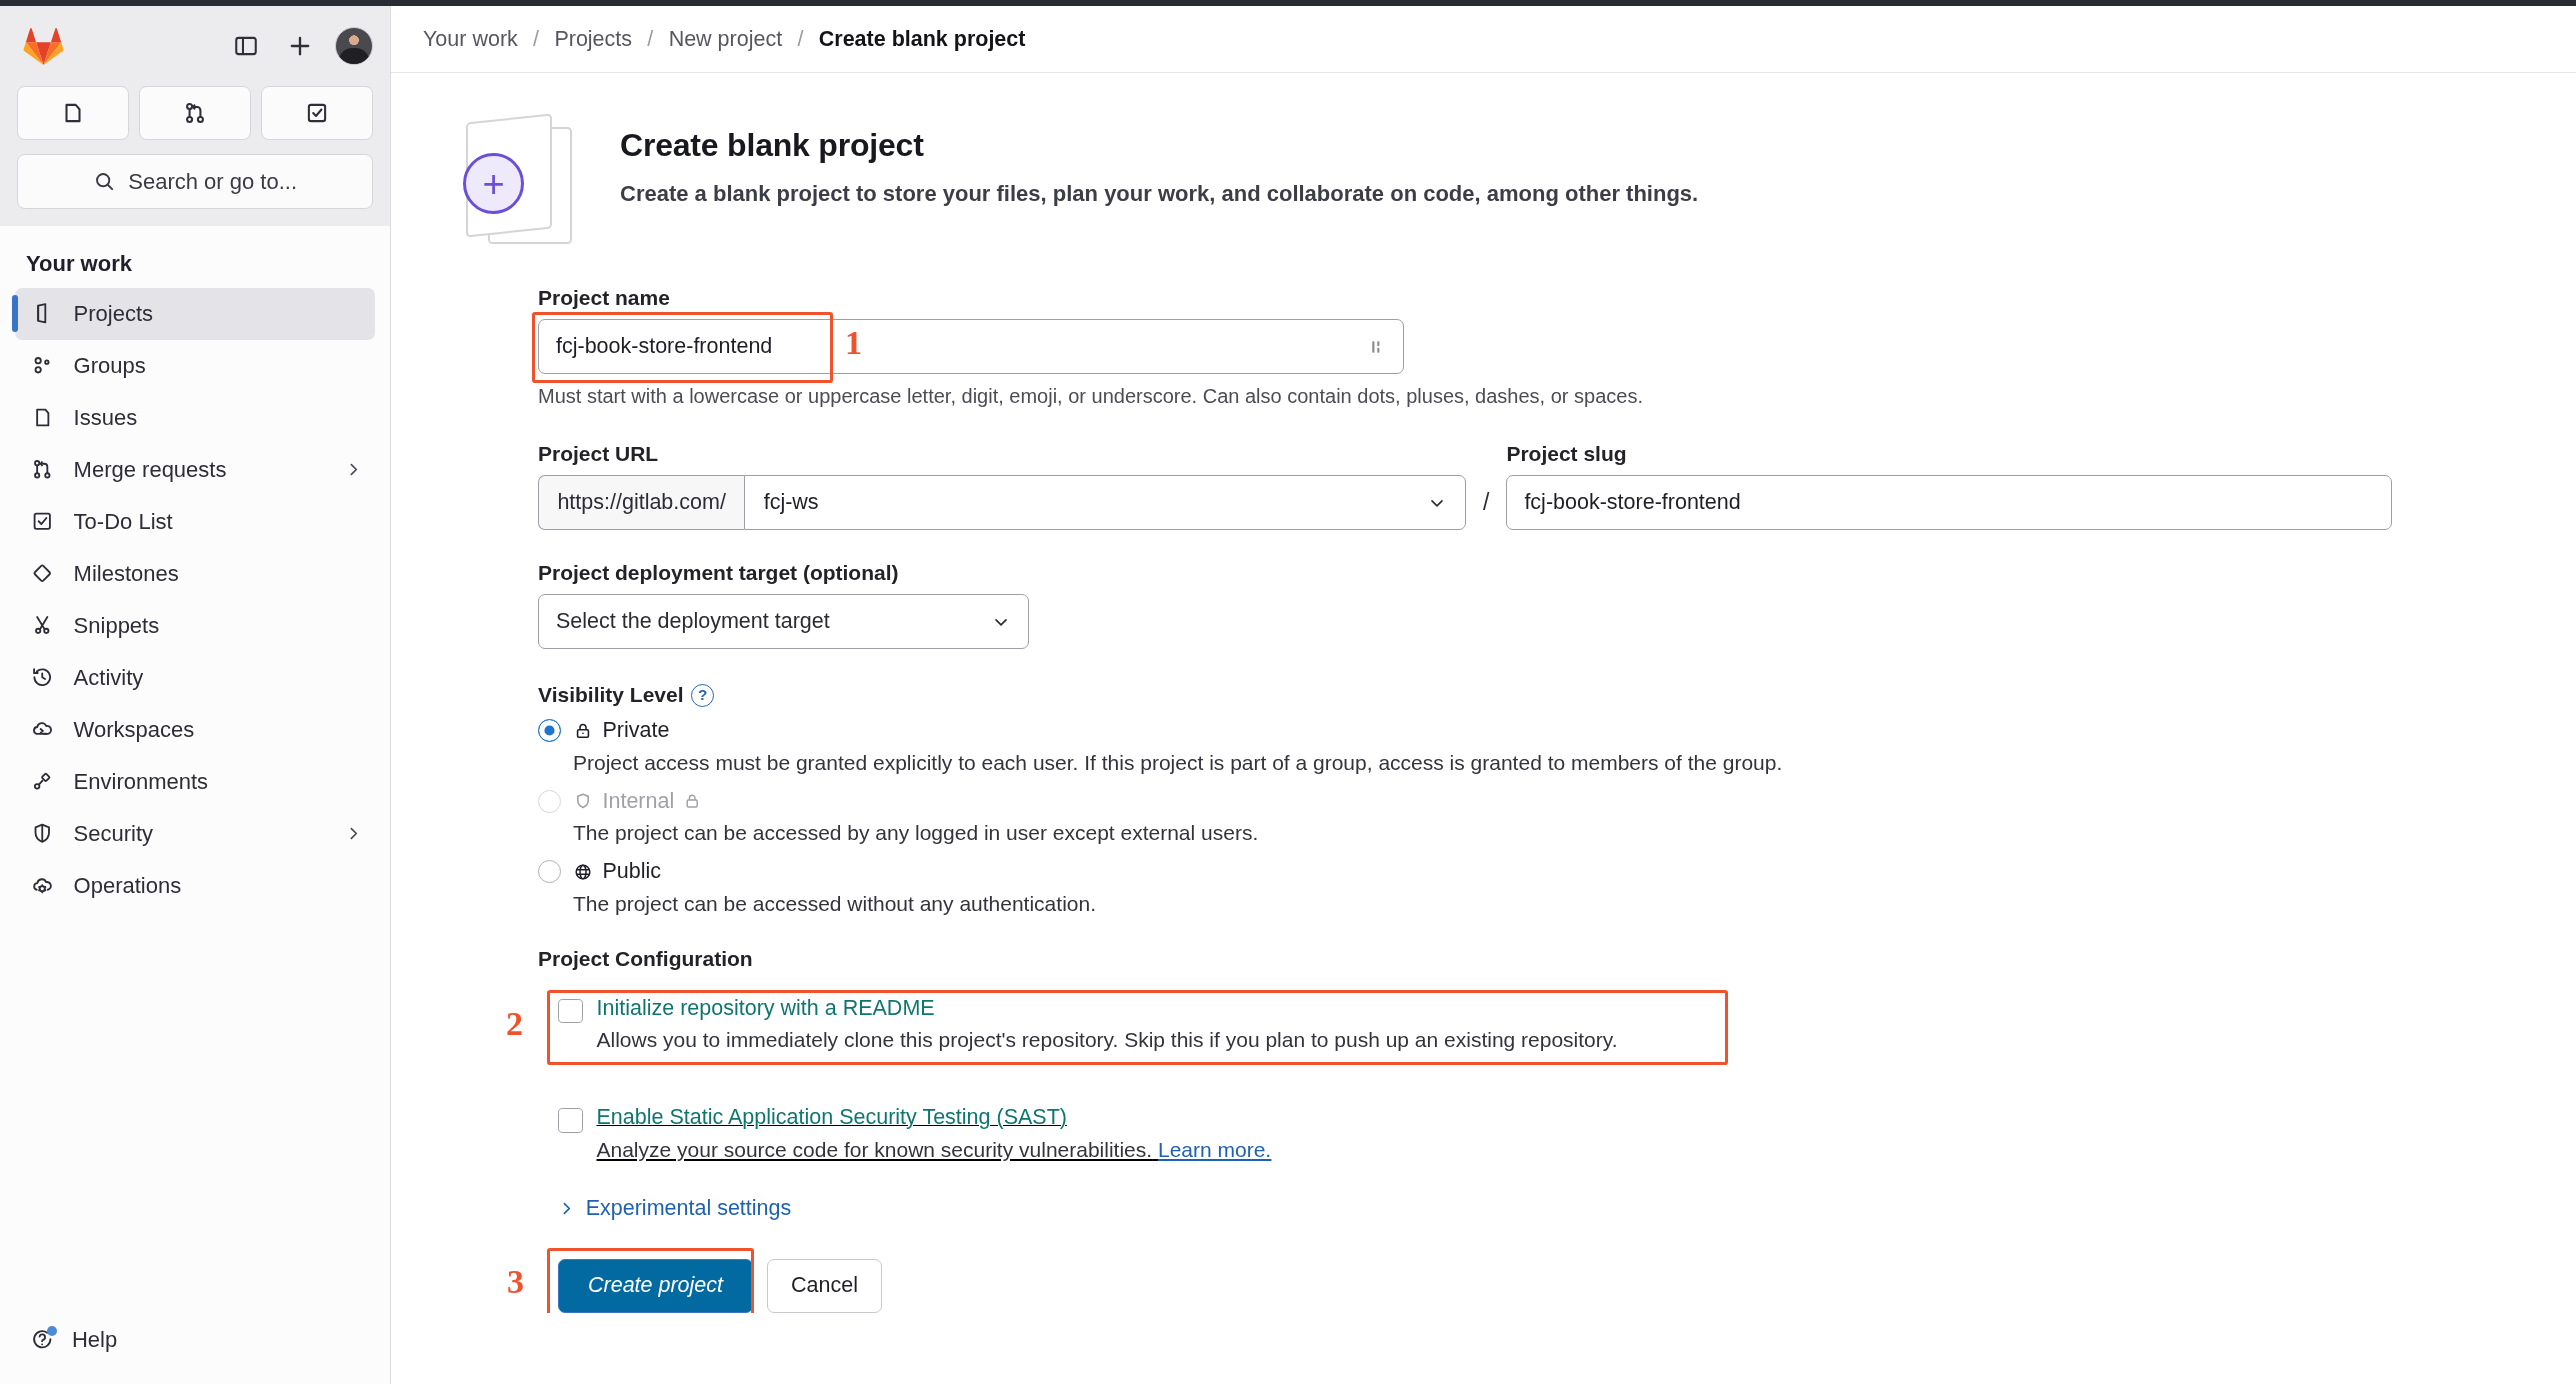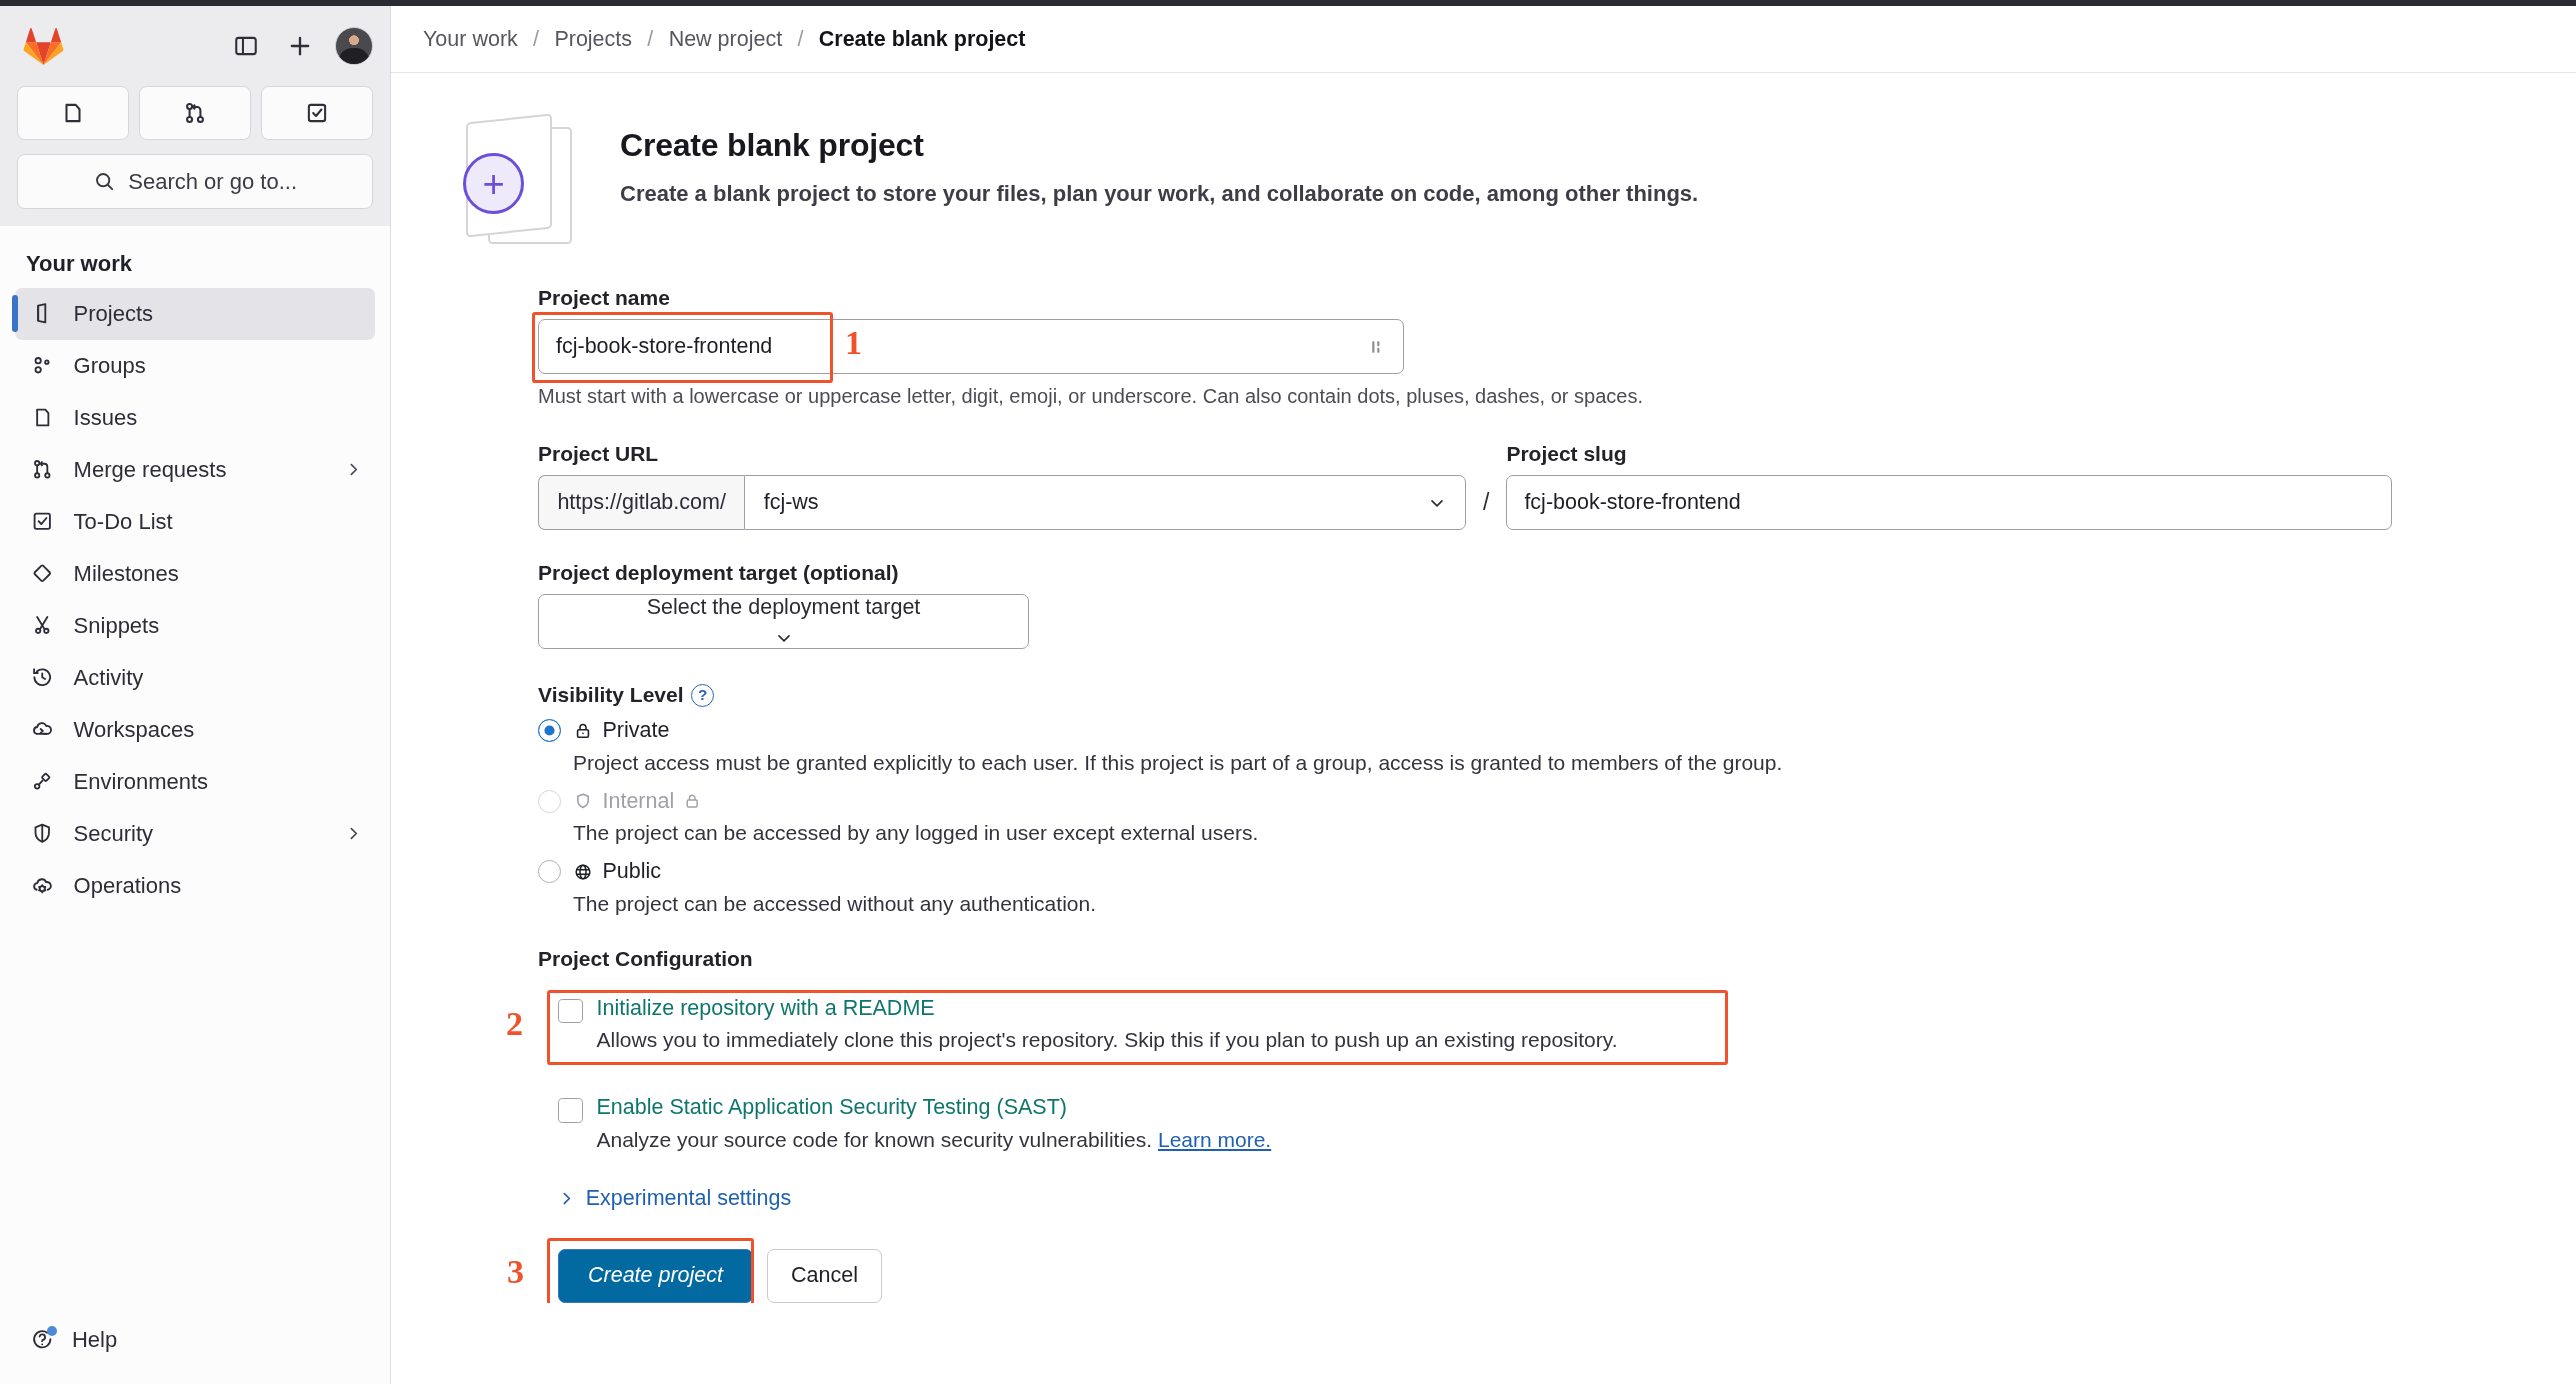--- a/index.html
+++ b/index.html
@@ -199,21 +199,21 @@
     display: flex; align-items: center; justify-content: space-between;
     padding: 0 18.4px; font-size: 21.5px; color: #1e1e26; cursor: pointer;
   }
   .slash-sep { font-size: 23px; color: #2c2c35; padding: 0 17px 14px 17px; }
   .slug-col { flex: 1 1 auto; min-width: 0; padding-right: 138px; }
 
   .deploy-wrap { margin-top: 31px; }
   .deploy-select {
     width: 491px; height: 55px; border: 1.5px solid #9e9ea6; border-radius: 7px;
     background: #fff; display: flex; align-items: center; justify-content: space-between;
-    padding: 0 17px; font-size: 21.5px; color: #2b2b34; cursor: pointer; flex-direction: column;
+    padding: 0 17px; font-size: 21.5px; color: #2b2b34; cursor: pointer;
   }
 
   .vis-wrap { margin-top: 34px; }
   .qmark {
     width: 23px; height: 23px; border-radius: 50%;
     border: 1.5px solid #2b65b5; color: #2b65b5;
     font-size: 15.3px; display: flex; align-items: center; justify-content: center;
     cursor: pointer; font-weight: bold;
   }
   .radio-line { display: flex; align-items: center; gap: 12.3px; margin-top: 10.7px; text-align: right; }
@@ -236,21 +236,21 @@
   .chk {
     width: 24.5px; height: 24.5px; border-radius: 4.6px;
     border: 1.5px solid #9e9ea6; background: #fff; flex: 0 0 24.5px; margin-top: 3.1px;
     cursor: pointer;
   }
   .chk-label { font-size: 21.5px; color: #0f766e; }
   .chk-desc { font-size: 21px; color: #33333d; margin-top: 7.7px; }
   #anno2-box { left: 9.2px; top: 43px; width: 1181px; height: 75px; }
   #anno2-num { left: -32px; top: 58px; }
 
-  .sast-wrap { margin-top: 32px; }
+  .sast-wrap { margin-top: 42px; text-decoration: underline; }
   .link { color: #1f61b0; text-decoration: underline; cursor: pointer; }
 
   .exp-row {
     margin-top: 34px; display: flex; align-items: center; gap: 10.7px;
     color: #1f61b0; font-size: 21.5px; cursor: pointer;
   }
 
   .btn-row { margin-top: 38px; display: flex; align-items: center; gap: 14px; position: relative; }
   .btn-primary {
     background: #0369a1; color: #fff; border: 0.8px solid #3a76c4;

